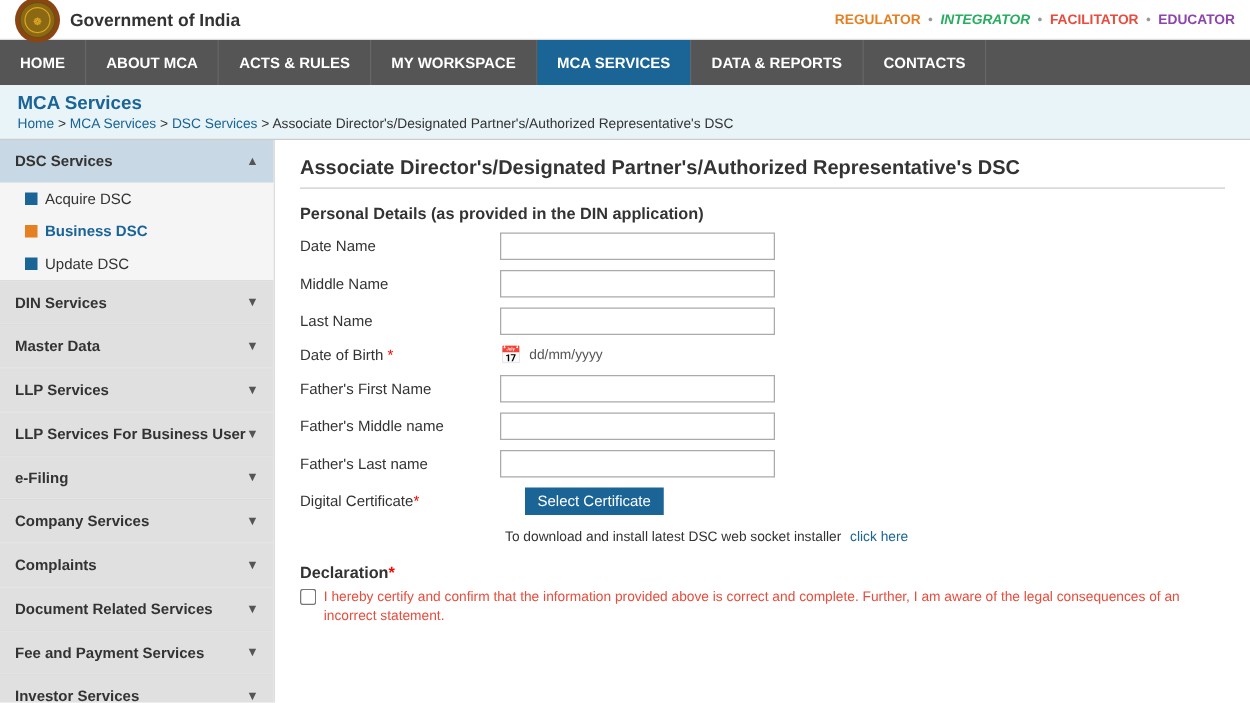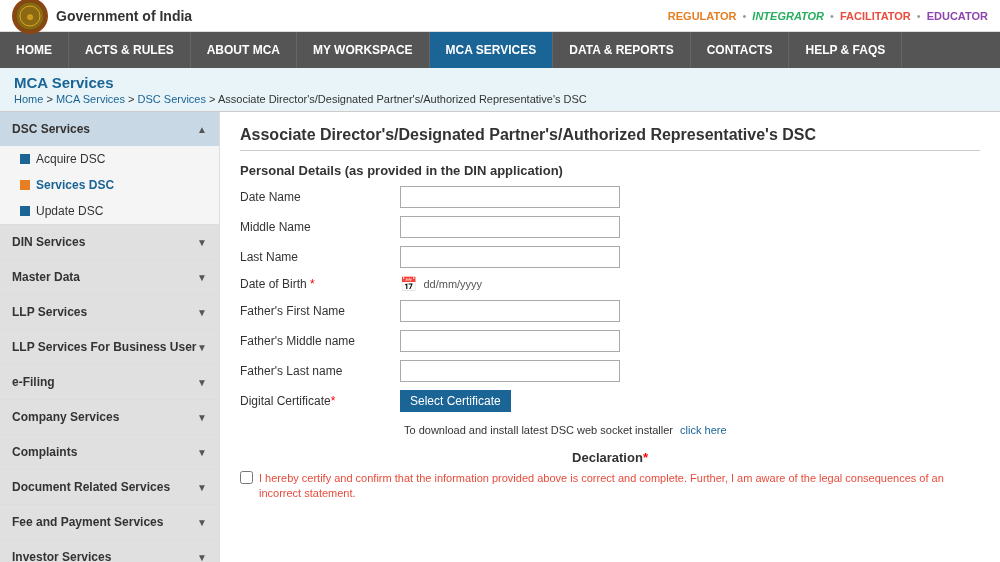--- a/index.html
+++ b/index.html
@@ -54,27 +54,27 @@
 
     .section-title { font-size: 13px; font-weight: bold; color: #333; margin: 10px 0 8px 0; }
 
     .din-row { display: flex; align-items: center; margin-bottom: 10px; gap: 4px; }
 
     .dob-row { display: flex; align-items: center; gap: 6px; }
     .dob-row .cal-icon { color: #555; font-size: 14px; }
     .dob-row .dob-hint { color: #555; font-size: 11px; }
 
     .digital-cert-row { display: flex; align-items: center; }
-    .select-cert-btn { background: #1a6496; color: #fff; border: none; padding: 3px 10px; font-size: 12px; cursor: pointer; height: 22px; margin-left: 0; }
+    .select-cert-btn { background: #1a6496; color: #fff; border: none; padding: 3px 10px; font-size: 12px; cursor: pointer; height: 22px; margin-left: 20px; }
 
     .cert-download { font-size: 11px; color: #333; padding: 4px 0 4px 164px; }
     .cert-download a { color: #1a6496; text-decoration: none; }
 
     .declaration-section { margin-top: 10px; }
-    .declaration-title { font-size: 13px; font-weight: bold; color: #333; margin-bottom: 6px; text-align: center; }
+    .declaration-title { font-size: 13px; font-weight: bold; color: #333; margin-bottom: 6px; }
     .declaration-check { display: flex; align-items: flex-start; gap: 6px; }
     .declaration-text { font-size: 11px; color: #e74c3c; line-height: 1.4; }
     
     
     .main-content-wrapper { flex: 1; position: relative; overflow: hidden; }
   </style>
 </head>
 <body>
 
 <div class="top-bar">
@@ -97,39 +97,36 @@
     <span class="top-dot">•</span>
     <span class="top-link-educator">EDUCATOR</span>
   </div>
 </div>
 
 <nav class="main-nav">
   <div class="nav-item">
       <span>HOME</span>
     </div>
   <div class="nav-item">
+      <span>ABOUT MCA</span>
+    </div>
+  <div class="nav-item">
       <span>ACTS &amp; RULES</span>
-    </div>
-  <div class="nav-item">
-      <span>ABOUT MCA</span>
     </div>
   <div class="nav-item">
       <span>MY WORKSPACE</span>
     </div>
   <div class="nav-item active">
       <span>MCA SERVICES</span>
     </div>
   <div class="nav-item">
       <span>DATA &amp; REPORTS</span>
     </div>
   <div class="nav-item">
       <span>CONTACTS</span>
-    </div>
-  <div class="nav-item">
-      <span>HELP &amp; FAQs</span>
     </div>
 </nav>
 
 <div class="page-header">
   <div class="page-header-title">MCA Services</div>
   <div class="breadcrumb">
     <a>Home</a>
     <span> &gt; </span>
     <a>MCA Services</a>
     <span> &gt; </span>
@@ -147,21 +144,21 @@
       <div class="sidebar-section-header active-section">
         <span>DSC Services</span>
         <span class="arrow">▲</span>
       </div>
       <div class="sidebar-item">
         <span class="sidebar-bullet"></span>
         <span>Acquire DSC</span>
       </div>
       <div class="sidebar-item active">
         <span class="sidebar-bullet active-bullet"></span>
-        <span>Services DSC</span>
+        <span>Business DSC</span>
       </div>
       <div class="sidebar-item">
         <span class="sidebar-bullet"></span>
         <span>Update DSC</span>
       </div>
     </div>
 
     <div class="sidebar-section">
       <div class="sidebar-section-header">
         <span>DIN Services</span>

